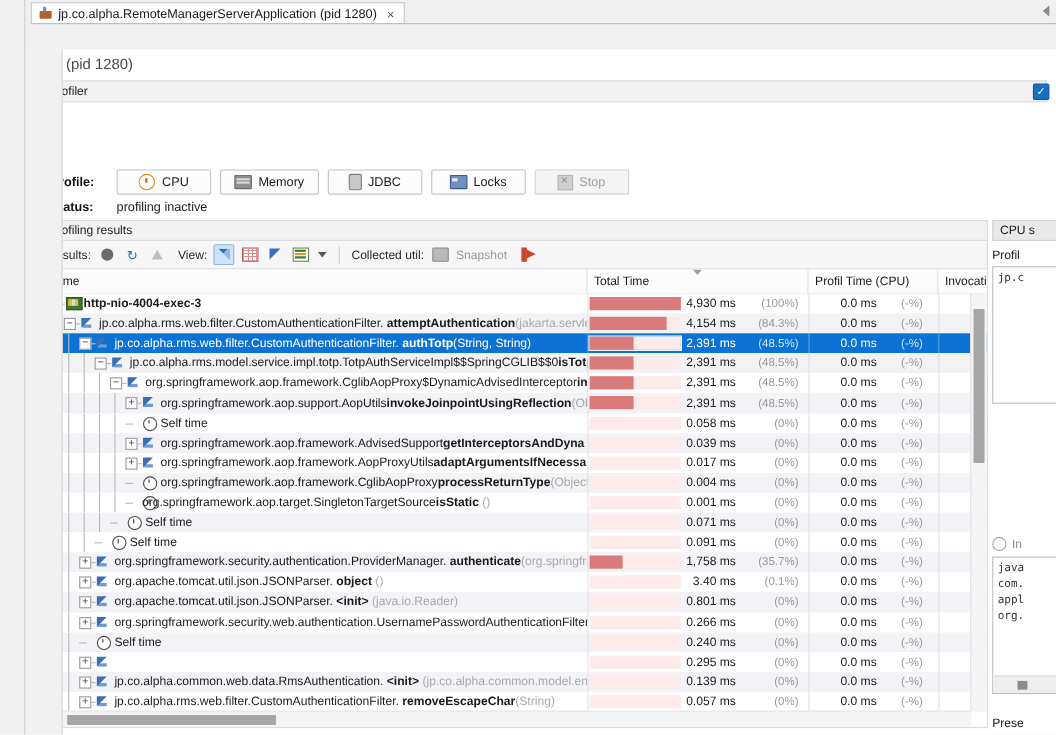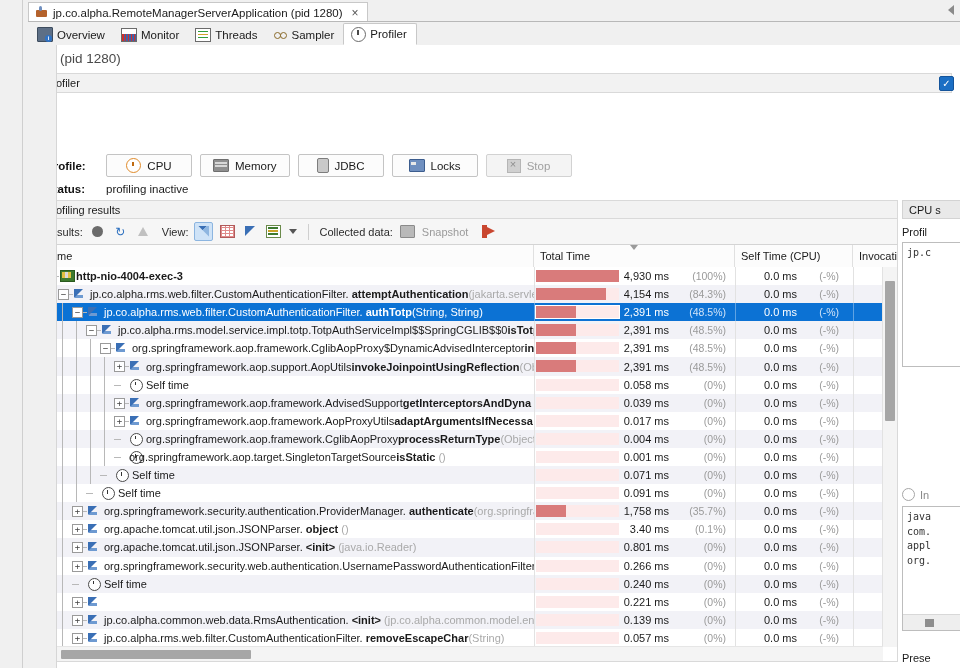--- a/index.html
+++ b/index.html
@@ -205,42 +205,20 @@
         <span style="position:absolute;left:1px;top:4px;width:11px;height:7px;background:#b4622c;border-radius:1px;"></span>
         <span style="position:absolute;left:4px;top:0px;width:3px;height:5px;background:#6f8fbf;border-radius:2px;"></span>
       </span>
       <span class="lbl">jp.co.alpha.RemoteManagerServerApplication (pid 1280)</span>
       <span class="x">×</span>
     </div>
     <div class="tabstrip-line"></div>
     <div class="collapse-arrow"></div>
   </div>
 
-  <div class="subtabs" id="subtabs">
-      <div class="subtab">
-        <span class="ico ico-ov"></span>
-        <span>Overview</span>
-      </div>
-      <div class="subtab">
-        <span class="ico ico-mon"></span>
-        <span>Monitor</span>
-      </div>
-      <div class="subtab">
-        <span class="ico ico-thr"></span>
-        <span>Threads</span>
-      </div>
-      <div class="subtab">
-        <span class="ico ico-smp"></span>
-        <span>Sampler</span>
-      </div>
-      <div class="subtab active">
-        <span class="ico ico-prf"></span>
-        <span>Profiler</span>
-      </div>
-    </div>
 
   <div class="content">
 
     <div class="apptitle">
       <span class="spin"></span>
       <span class="pid">(pid 1280)</span>
     </div>
 
     <div class="panelbar">
       <span class="t">Profiler</span>
@@ -304,41 +282,41 @@
         <span class="tb-ico">
             <span class="g-arrow"></span>
           </span>
         <span class="tb-ico">
             <span class="g-stack"></span>
           </span>
         <span class="tb-ico" style="width:10px;">
             <span class="g-caret"></span>
           </span>
         <span class="tb-sep"></span>
-        <span class="tb-lbl">Collected data:</span>
+        <span class="tb-lbl">Collected util:</span>
         <span class="tb-ico">
             <span class="g-snap"></span>
           </span>
         <span class="tb-lbl" style="color:#9a9a9a;">Snapshot</span>
         <span class="tb-ico" style="margin-left:6px;">
             <span class="g-export"></span>
           </span>
       </div>
 
       <div class="tbl">
         <div class="thead">
           <div class="th" style="left:0;width:497px;">
             <span>Name</span>
           </div>
           <div class="th" style="left:497px;width:201px;">
             <span>Total Time</span>
             <span class="sortc"></span>
           </div>
           <div class="th" style="left:698px;width:118px;">
-            <span>Self Time (CPU)</span>
+            <span>Profil Time (CPU)</span>
           </div>
           <div class="th" style="left:816px;width:66px;border-right:none;">
             <span>Invocations</span>
           </div>
 
         </div>
 
         <div class="rows" id="rows">
             <div class="row odd">
               <div class="c-name">
@@ -848,21 +826,21 @@
                 <span class="exp" style="left: 35px; top: 4px;">+</span>
                 <span class="hline" style="left: 46px; top: 9px; width: 4px;"></span>
                 <span class="nm-ico" style="left: 51px; top: 3px;">
                   <span class="i-method" style="display: block;"></span>
                 </span>
               </div>
               <div class="c-time">
                 <div class="bar-track">
                   <div class="bar-fill" style="width: 0px;"></div>
                 </div>
-                <div class="time-txt">0.221 ms</div>
+                <div class="time-txt">0.295 ms</div>
                 <div class="time-pct">(0%)</div>
               </div>
               <div class="c-cpu">
                 <div class="cpu-txt">0.0 ms</div>
                 <div class="cpu-pct">(-%)</div>
               </div>
               <div class="c-inv">12</div>
               <span class="colsep" style="left: 497px;"></span>
               <span class="colsep" style="left: 698px;"></span>
               <span class="colsep" style="left: 816px;"></span>

